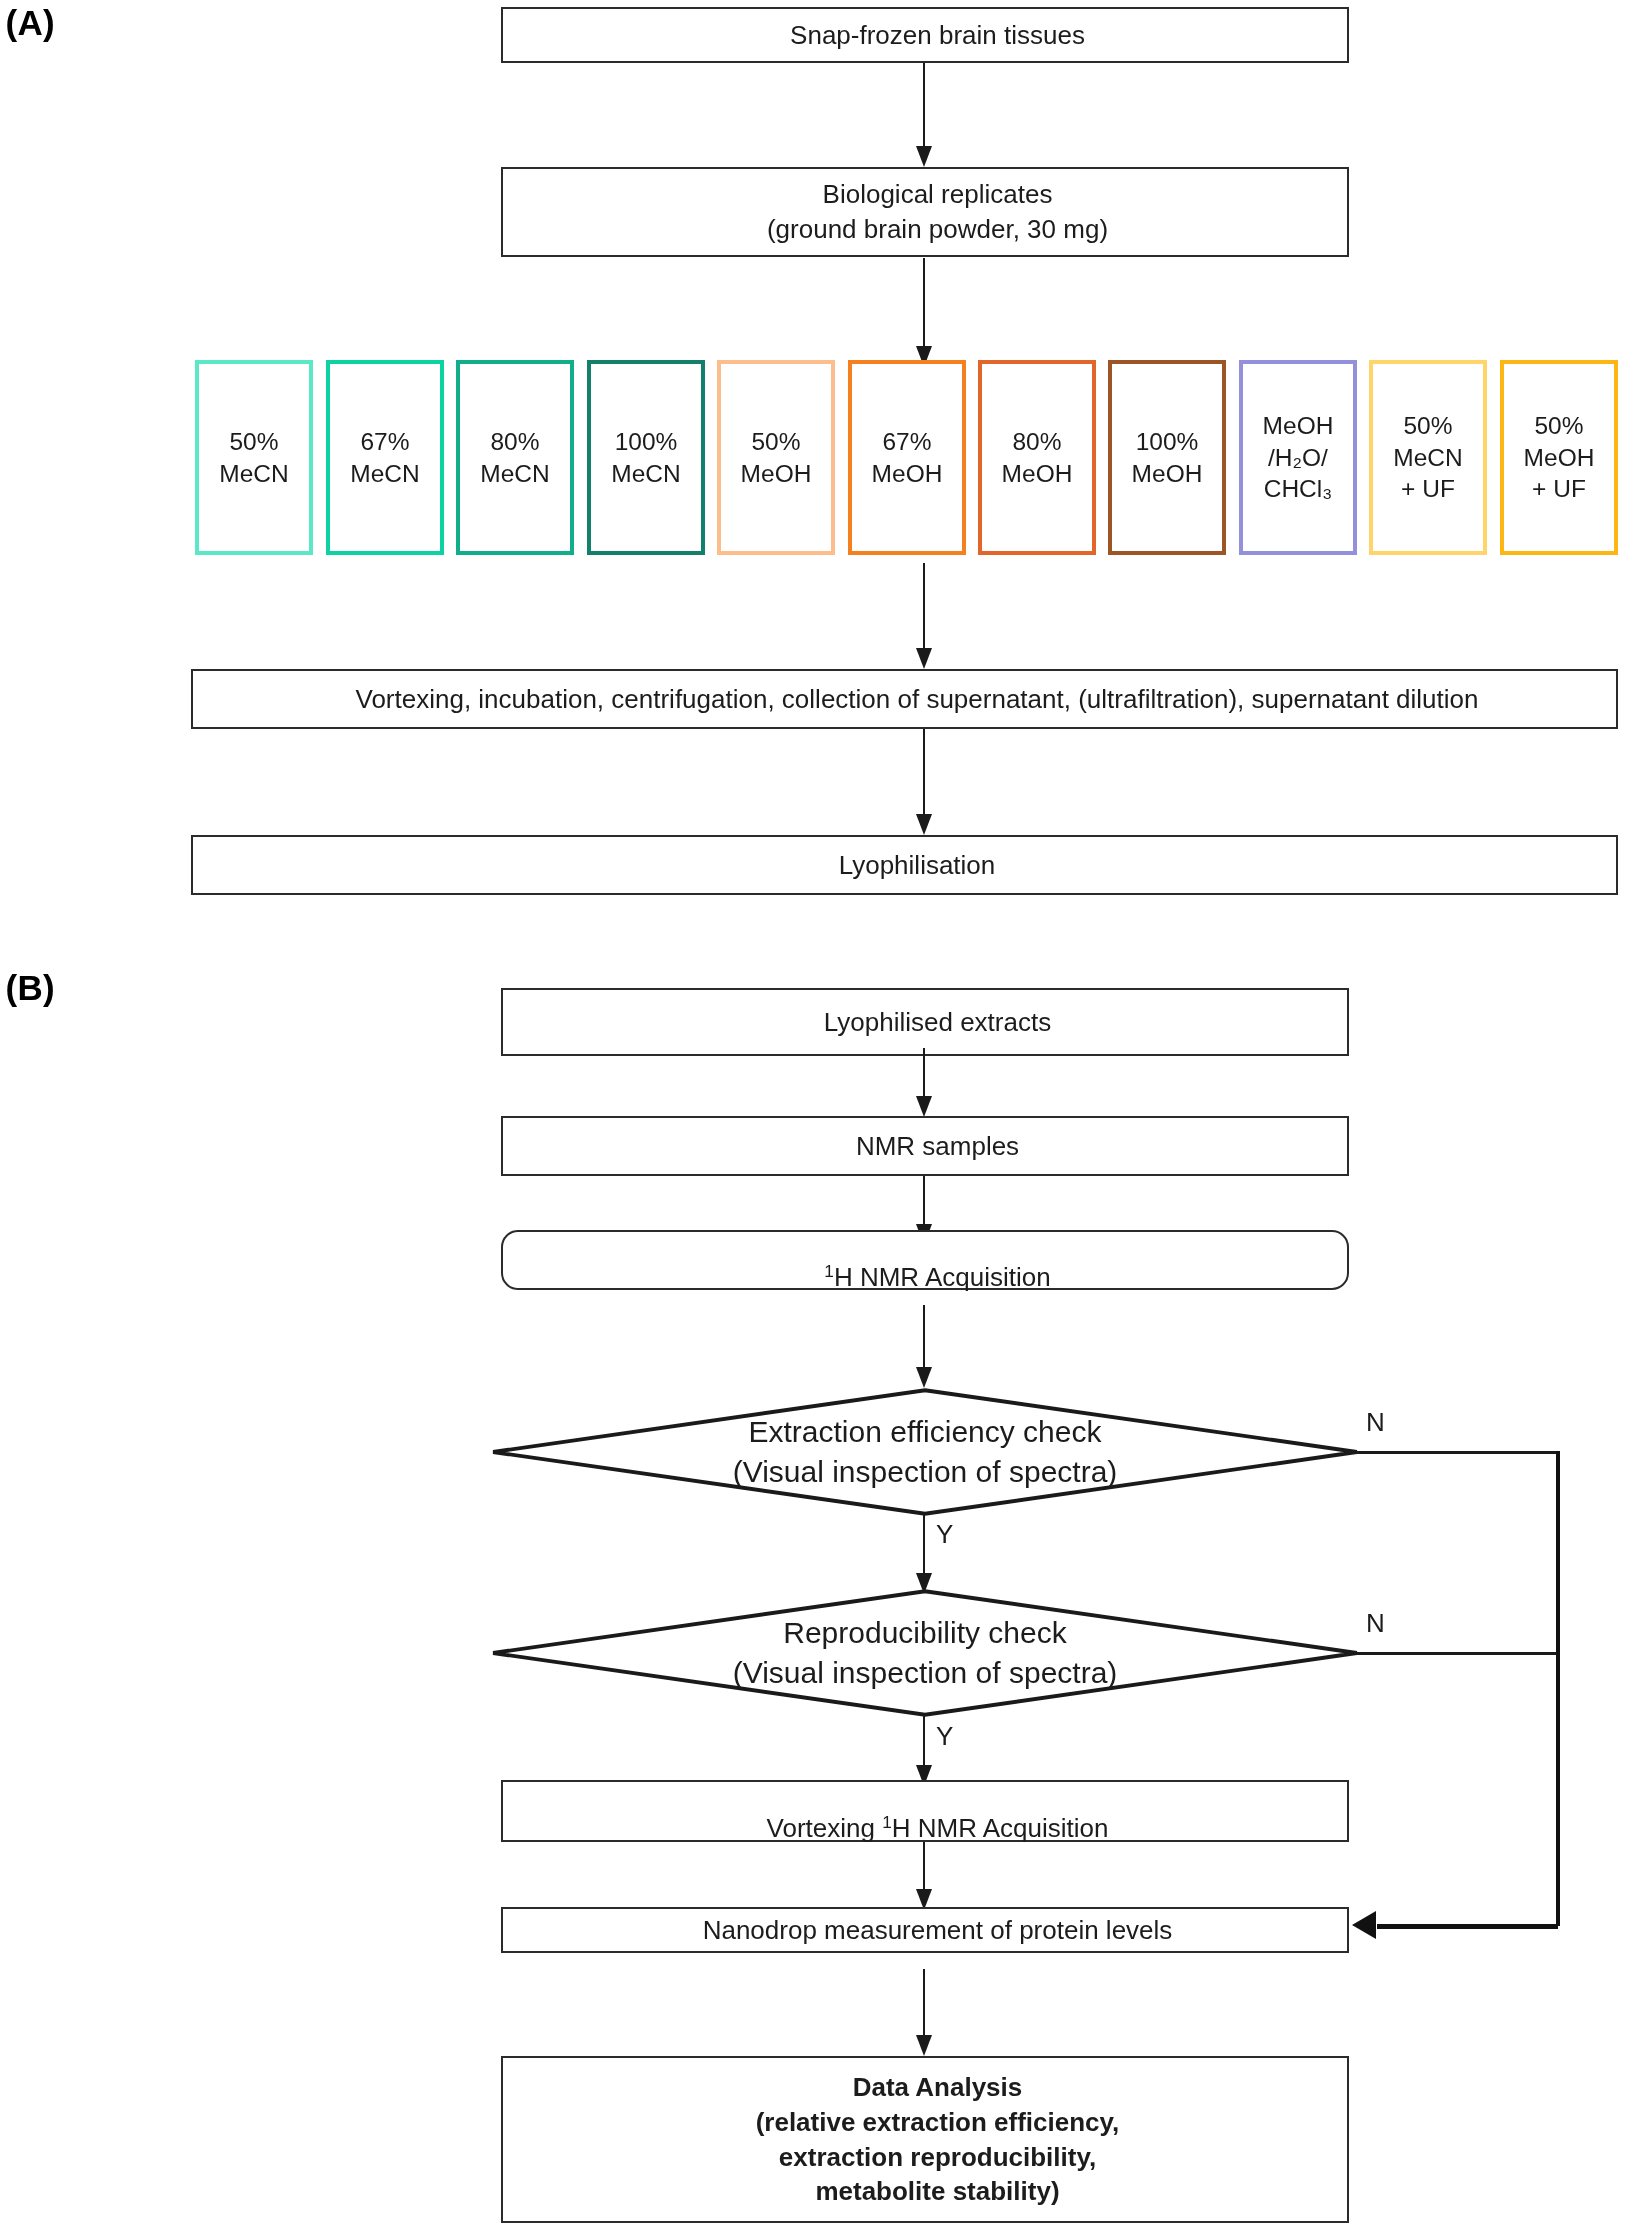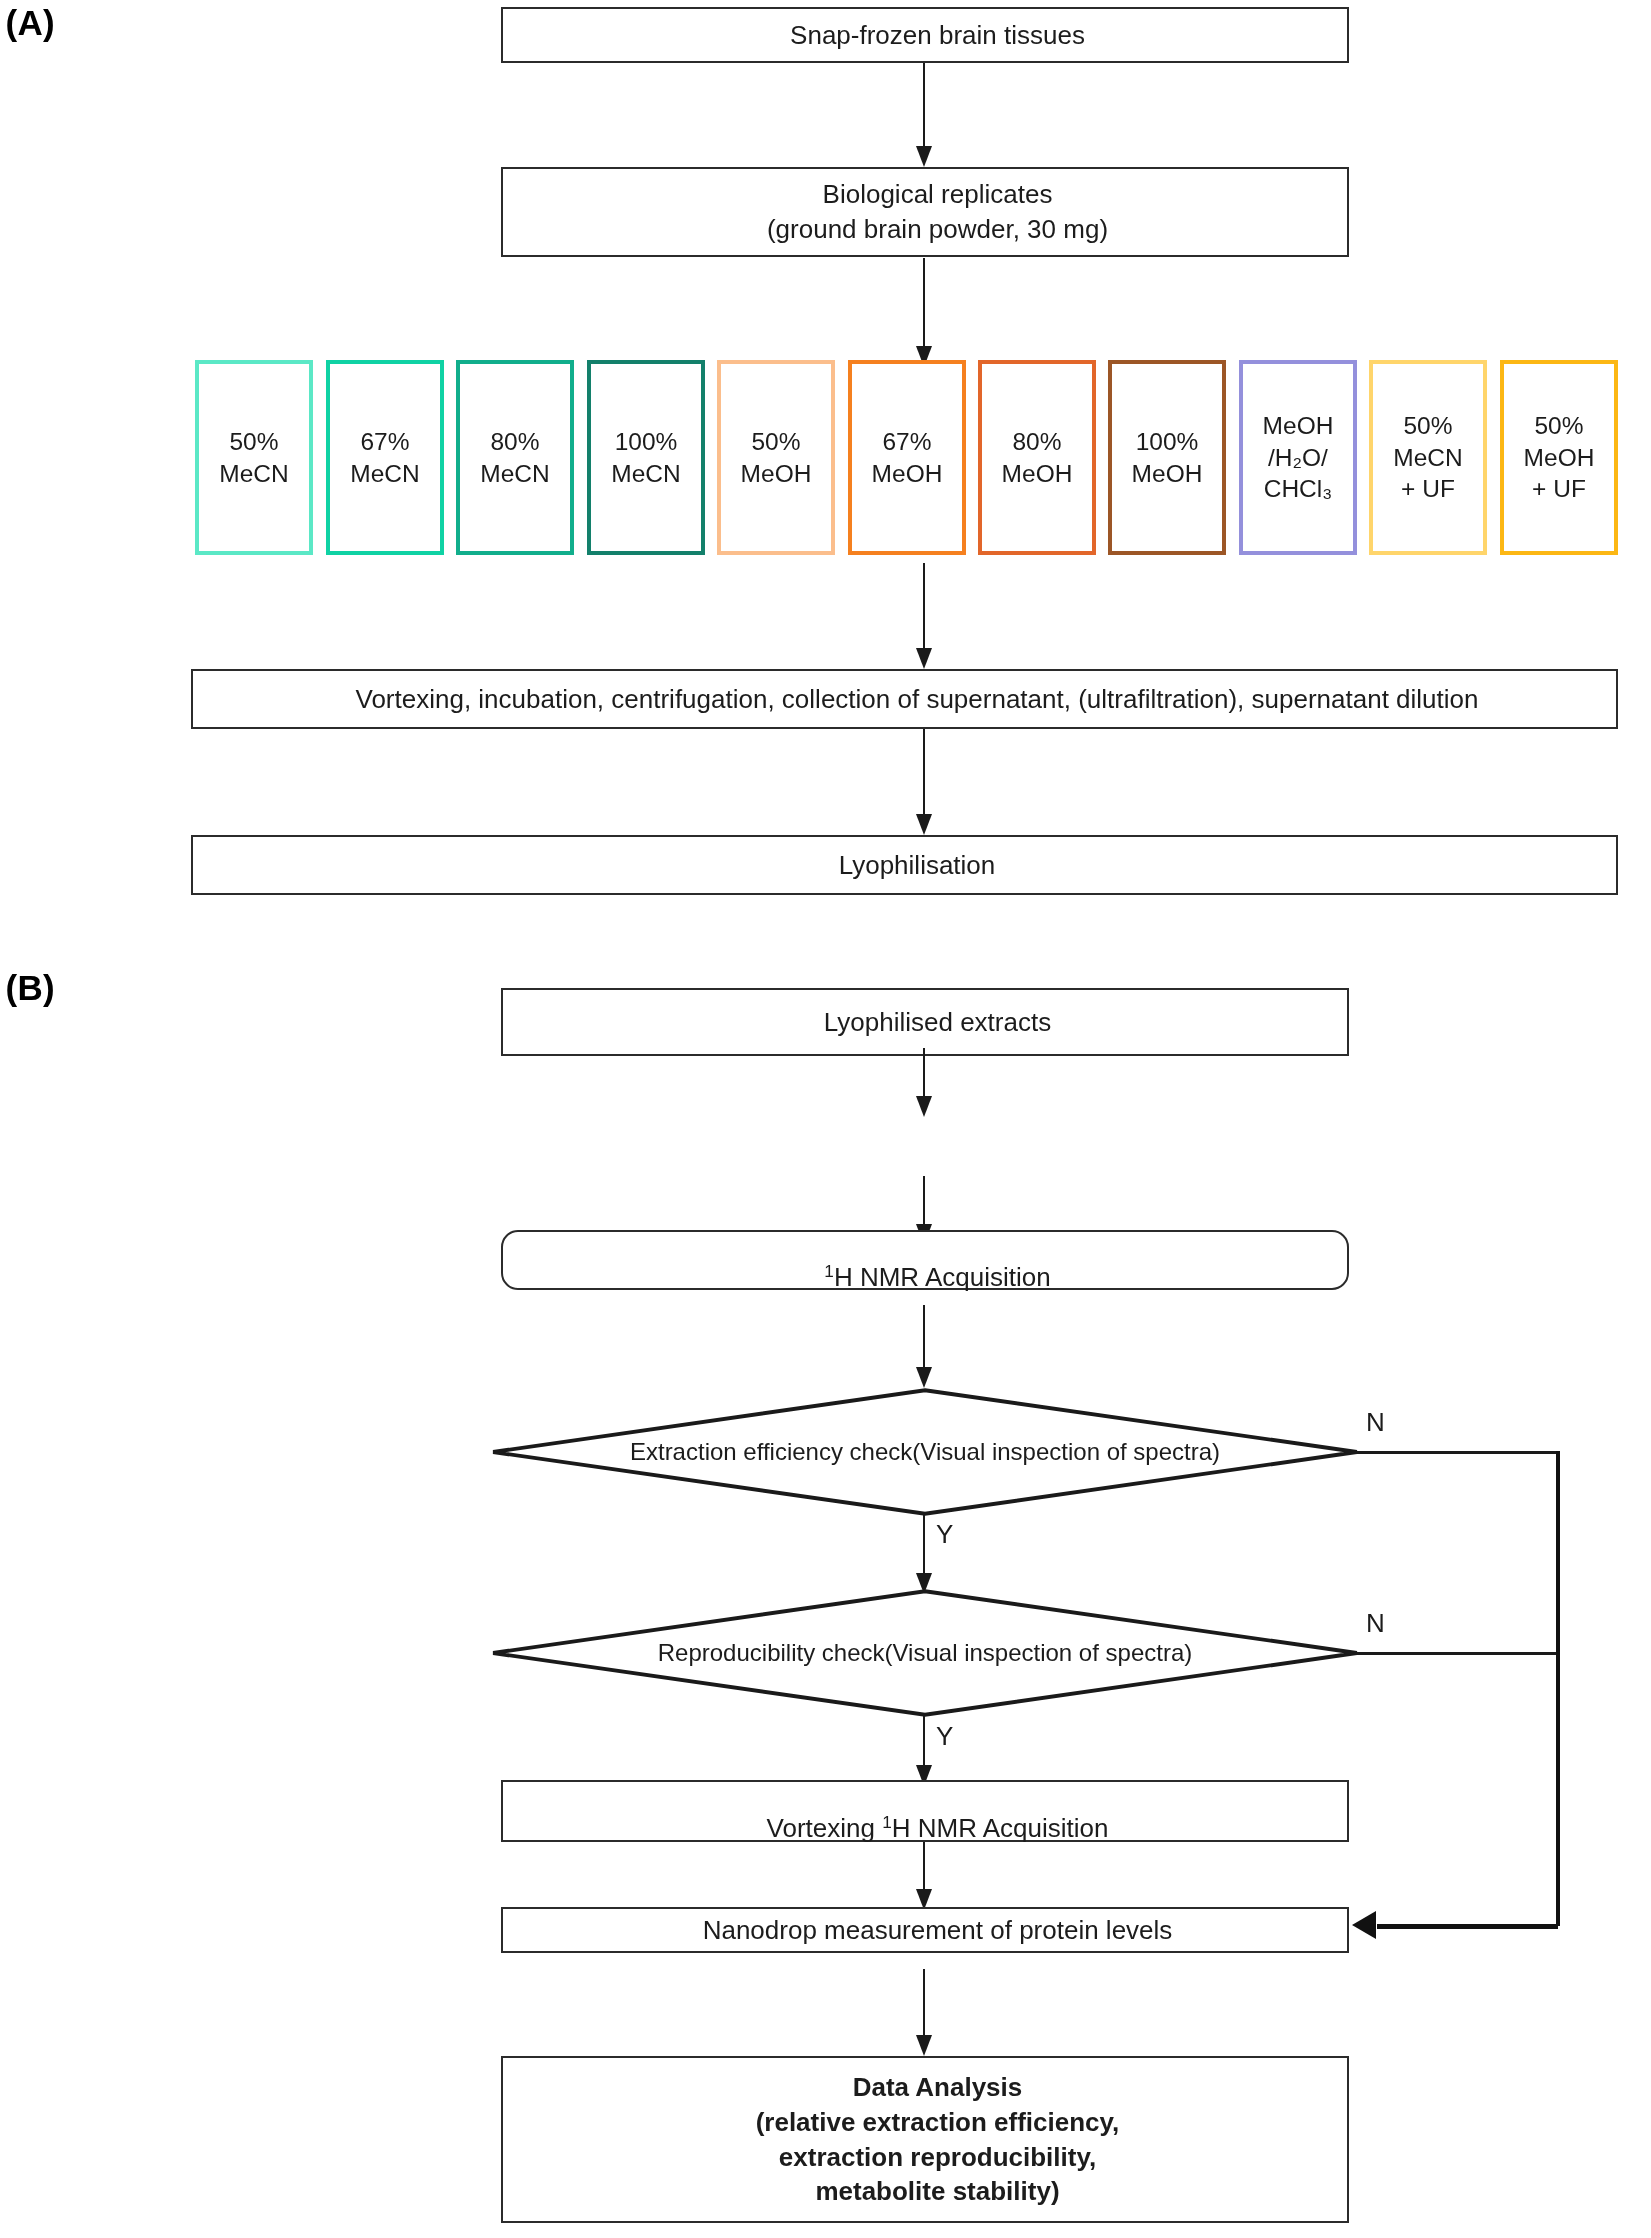--- a/index.html
+++ b/index.html
@@ -95,25 +95,25 @@
   }
 
   
   .diamond-wrap{position:absolute;}
   .diamond-wrap svg{display:block;}
   .diamond-wrap .dtxt{
     position:absolute;
     left:0;top:0;
     width:100%;height:100%;
     display:flex;
-    flex-direction:row;
+    flex-direction:column;
     align-items:center;
     justify-content:center;
     text-align:right;
-    font-size:24px;
+    font-size:30px;
     line-height:1.33;
     color:#1c1c1c;
     pointer-events:none;
   }
 
   
   .branch-letter{
     position:absolute;
     font-size:26px;
     color:#1c1c1c;
@@ -196,20 +196,23 @@
 
   <div class="panel-label" style="left:5.6px;top:970px;">(B)</div>
 
   <div class="box" style="left:501px;top:988px;width:848px;height:68px;">
     <span class="txt">Lyophilised extracts</span>
   </div>
 
   <div class="vline" style="left:923px;top:1048px;width:2.2px;height:61px;"></div>
   <div class="arrow-down" style="left:916px;top:1096px;"></div>
 
+  <div class="box" style="left:501px;top:1116px;width:848px;height:60px;">
+    <span class="txt">NMR samples</span>
+  </div>
 
   <div class="vline" style="left:923px;top:1176px;width:2.2px;height:61px;"></div>
   <div class="arrow-down" style="left:916px;top:1224px;"></div>
 
   <div class="box" style="left:501px;top:1230px;width:848px;height:60px;border-radius:17px;">
     <span class="txt">
       <span class="sup">1</span><span>H NMR Acquisition</span>
     </span>
   </div>
 

